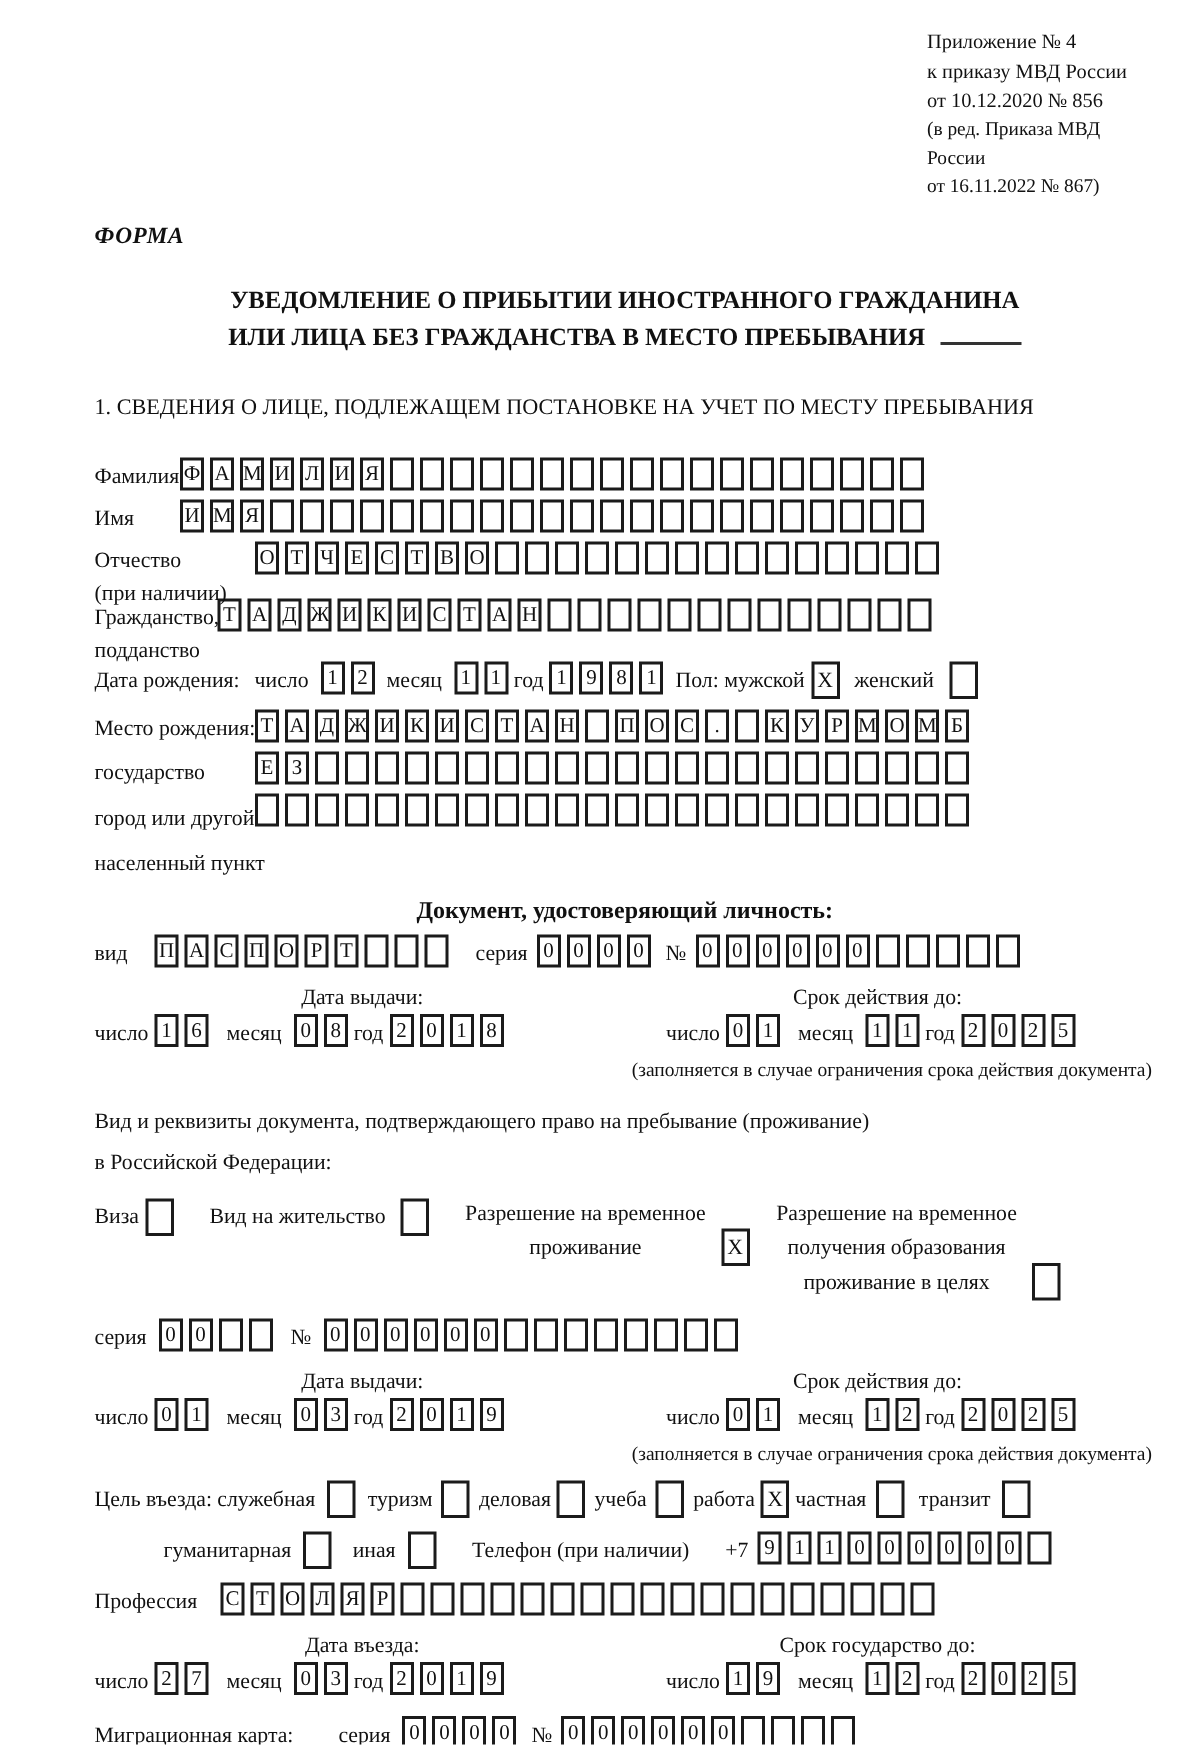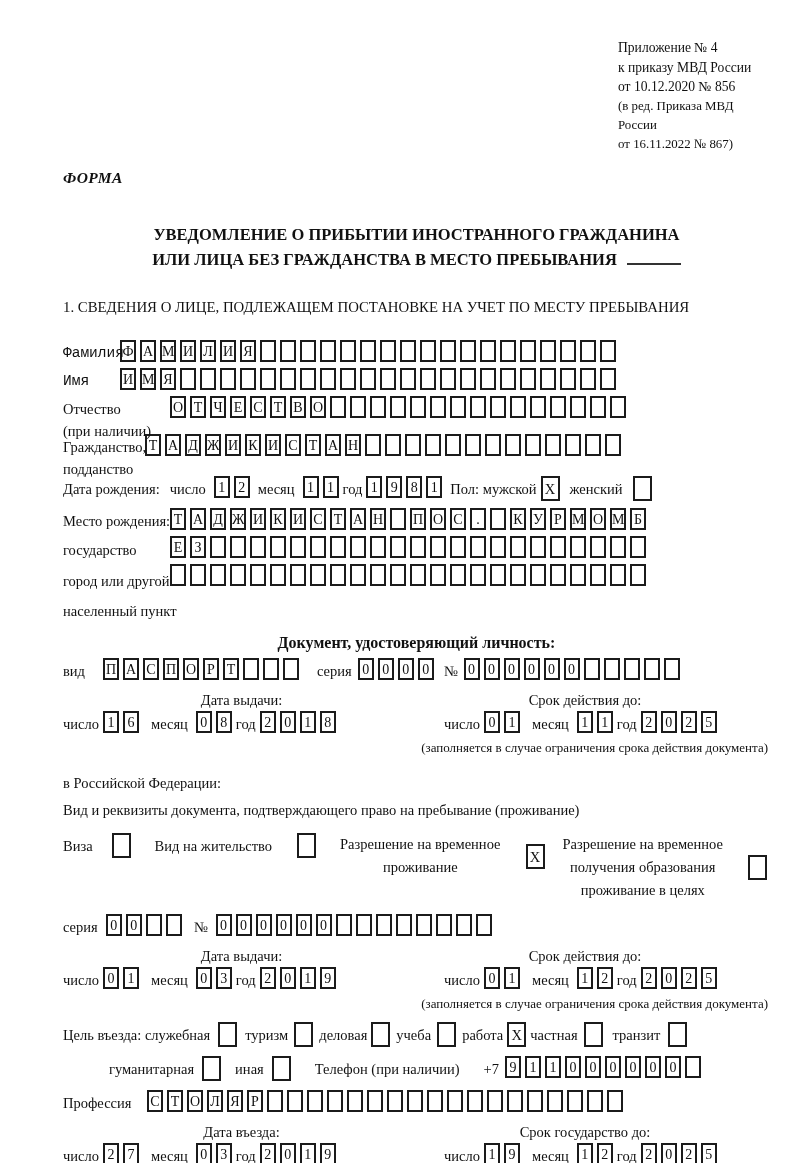--- a/index.html
+++ b/index.html
@@ -2,37 +2,37 @@
 <html><head>
 <meta charset="utf-8">
 <style>
   * { margin:0; padding:0; box-sizing:border-box; }
   html,body { background:#ffffff; }
   body {
     width:800px; height:1163px; overflow:hidden;
     color:#111; font-family:"Liberation Serif","DejaVu Serif",serif;
     font-size:14.5px;
   }
-  .page { width:800px; height:1163px; padding:38px 30px 0 63px; }
+  .page { width:800px; height:1163px; padding:18px 30px 0 63px; }
 
   
   .annex { margin-left:555px; font-size:13.6px; line-height:1.45; }
   .annex .rev { font-size:12.9px; }
   .forma { text-align:left; padding-right:6px; font-weight:bold; font-size:15.5px; margin-top:16px; letter-spacing:.4px;font-style:italic; }
 
-  .title { text-align:center; font-weight:bold; font-size:16.5px; line-height:1.5; margin-top:36px; }
+  .title { text-align:center; font-weight:bold; font-size:16.5px; line-height:1.5; margin-top:21px; }
   .blank-underline { display:inline-block; width:54px; border-bottom:2px solid #333; margin-left:10px; }
 
   .sec { font-weight:normal; font-size:14.8px; margin-top:26px; white-space:nowrap; }
 
   .form { margin-top:24px; }
   .frow { display:flex; align-items:flex-start; margin-bottom:2px; white-space:nowrap; }
   .flabel { flex:0 0 auto; line-height:26px; position:relative; }
   .flabel .sub { position:absolute; top:25px; left:0; line-height:1.4; white-space:nowrap; }
-  .w57 { width:57px;font-family:Liberation Mono, monospace; } .w82 { width:82px; } .w107 { width:107px; } .w34 { width:40px; } .w84 { width:84px; }
+  .w57 { width:57px; } .w82 { width:82px; } .w107 { width:107px; } .w34 { width:40px; } .w84 { width:84px; }
 
   .cells { display:flex; flex:0 0 auto; }
   .cell {
     flex:0 0 auto; width:16px; height:22px; border:2px solid #1b1b1b; margin-right:4px;
     text-align:center; line-height:19px; font-size:14px;
   }
   .checkbox {
     flex:0 0 auto; display:inline-block; width:19px; height:25px; border:2px solid #1b1b1b;
     text-align:center; line-height:22px; font-size:14.5px; vertical-align:middle;
   }
@@ -46,21 +46,21 @@
   .dhead { display:flex; margin-top:8px; }
   .dh-left { width:357px; text-align:center; }
   .dh-right { width:330px; text-align:center; }
   .daterow { display:flex; align-items:flex-start; margin-top:2px; white-space:nowrap; }
   .dcol { display:flex; align-items:flex-start; width:357px; flex:0 0 auto; }
   .note { text-align:right; font-size:13px; margin-top:3px; padding-right:2px; }
 
   .intro { margin-top:14px; line-height:1.9; }
 
   .cbrow { display:flex; align-items:flex-start; margin-top:8px; }
-  .cbitem { display:flex; align-items:center;gap:15px; }
+  .cbitem { display:flex; align-items:flex-end; }
   .cbtext { text-align:center; line-height:1.6; }
   .cbitem .checkbox { margin-left:10px; }
   .mt8{margin-top:8px}.mt10{margin-top:10px}.mt12{margin-top:12px}
 </style>
 </head>
 <body>
 
 <div class="page">
 
   <div class="annex">
@@ -402,22 +402,22 @@
             <span class="cell">2</span>
             <span class="cell">0</span>
             <span class="cell">2</span>
             <span class="cell">5</span>
           </span>
       </div>
     </div>
     <div class="note">(заполняется в случае ограничения срока действия документа)</div>
 
     <div class="intro">
+      <div>Вид и реквизиты документа, подтверждающего право на пребывание (проживание)</div>
       <div>в Российской Федерации:</div>
-      <div>Вид и реквизиты документа, подтверждающего право на пребывание (проживание)</div>
     </div>
 
     <div class="cbrow">
       <div class="cbitem">
         <span class="lbl">Виза</span>
         <span class="checkbox" style="margin-left:4px"></span>
       </div>
       <div class="cbitem g24">
         <span class="lbl">Вид на жительство</span>
         <span class="checkbox"></span>

